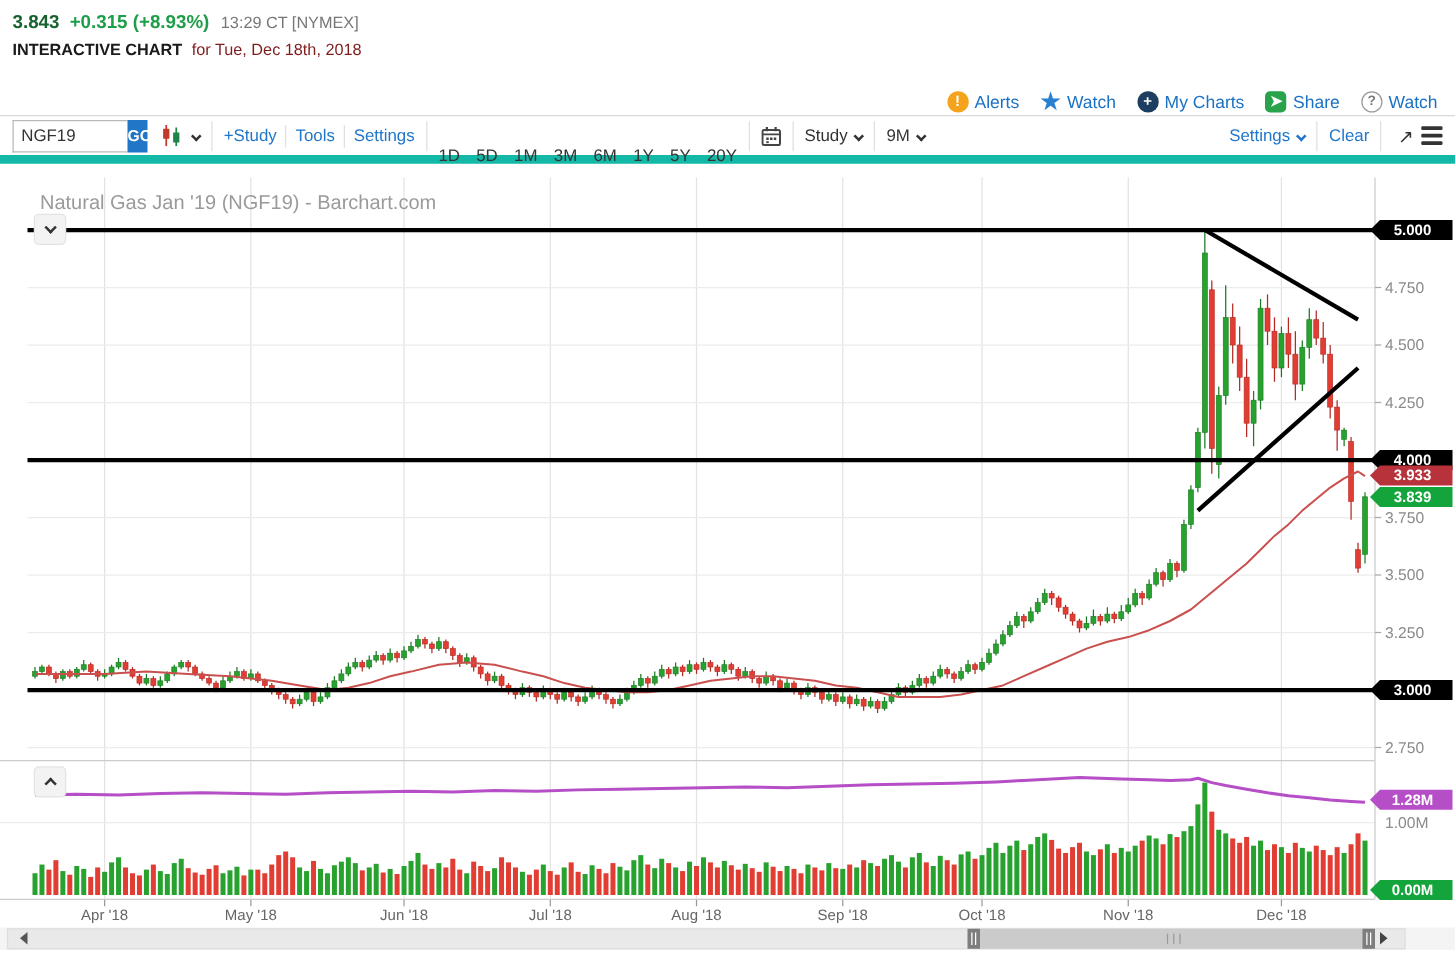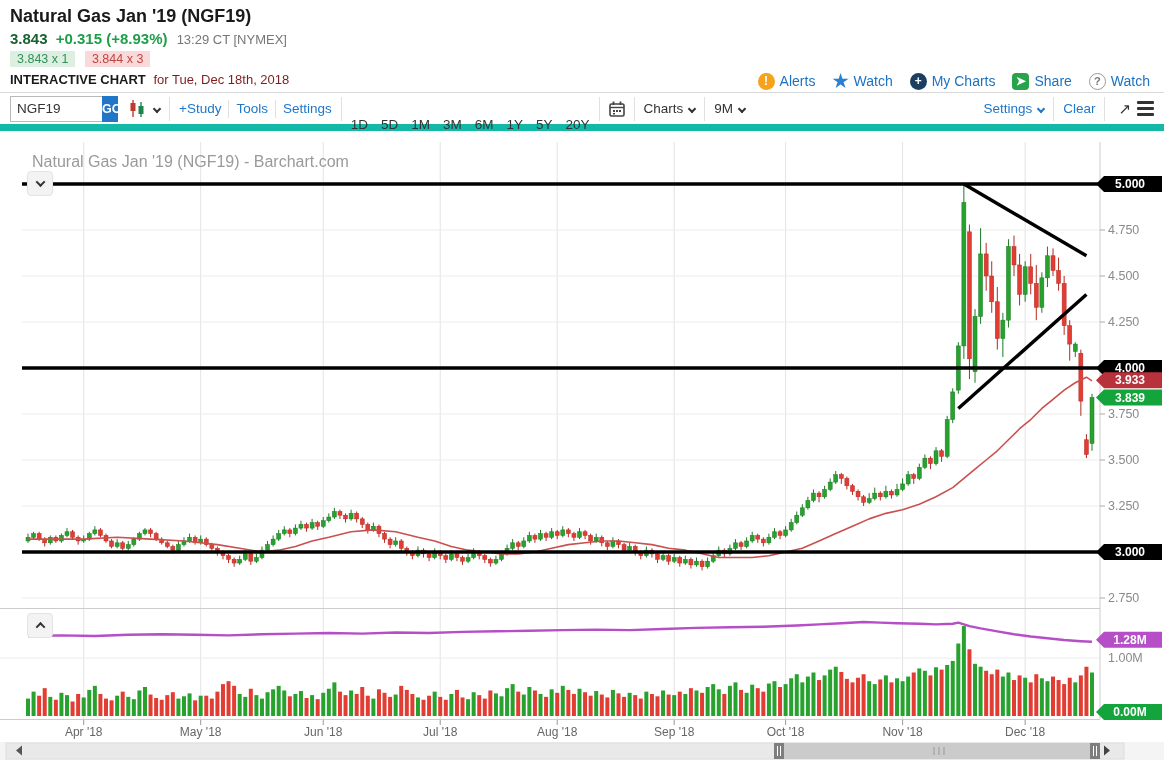--- a/index.html
+++ b/index.html
@@ -51,29 +51,24 @@
   .panel-btn { position:absolute; width:26px; height:25px; background:#f3f3f3; border:1px solid #e3e3e3; border-radius:4px;
                display:flex; align-items:center; justify-content:center; cursor:pointer; }
   .panel-btn .c { width:7px; height:7px; border-right:2.5px solid #333; border-bottom:2.5px solid #333; }
   .panel-btn .down { transform:rotate(45deg) translate(-1px,-1px); }
   .panel-btn .up { transform:rotate(-135deg) translate(-1px,-1px); }
 </style>
 </head>
 <body>
 
 <div class="header">
-  <div class="title">Natural Gas Jan '19 (NGF19)</div>
   <div class="quote-line">
     <span class="last">3.843</span>
     <span class="chg">+0.315 (+8.93%)</span>
     <span class="time">13:29 CT [NYMEX]</span>
-  </div>
-  <div class="ba-line">
-    <span class="bid">3.843 x 1</span>
-    <span class="ask">3.844 x 3</span>
   </div>
   <div class="meta-line">
     <span class="ic">INTERACTIVE CHART</span>
     <span class="icd">for Tue, Dec 18th, 2018</span>
   </div>
   <div class="header-actions">
     <a>
       <span class="hicon alert">!</span>
       <span>Alerts</span>
       </a>
@@ -133,21 +128,21 @@
       <line x1="11.5" y1="0.5" x2="11.5" y2="4" stroke="#444" stroke-width="1.8"></line>
       <line x1="1" y1="6.5" x2="15" y2="6.5" stroke="#444" stroke-width="1.4"></line>
       <rect x="4" y="9" width="2" height="2" fill="#444"></rect>
         <rect x="7" y="9" width="2" height="2" fill="#444"></rect>
       <rect x="10" y="9" width="2" height="2" fill="#444"></rect>
         <rect x="4" y="12" width="2" height="1.5" fill="#444"></rect>
     </svg>
   </span>
   <span class="tb-sep"></span>
   <span class="dd">
-    <span>Charts</span>
+    <span>Study</span>
     <span class="chev"></span>
   </span>
   <span class="tb-sep"></span>
   <span class="dd">
     <span>9M</span>
     <span class="chev"></span>
   </span>
   <span class="spacer"></span>
   <span class="dd" style="color:#2077c9">
     <span>Settings</span>

